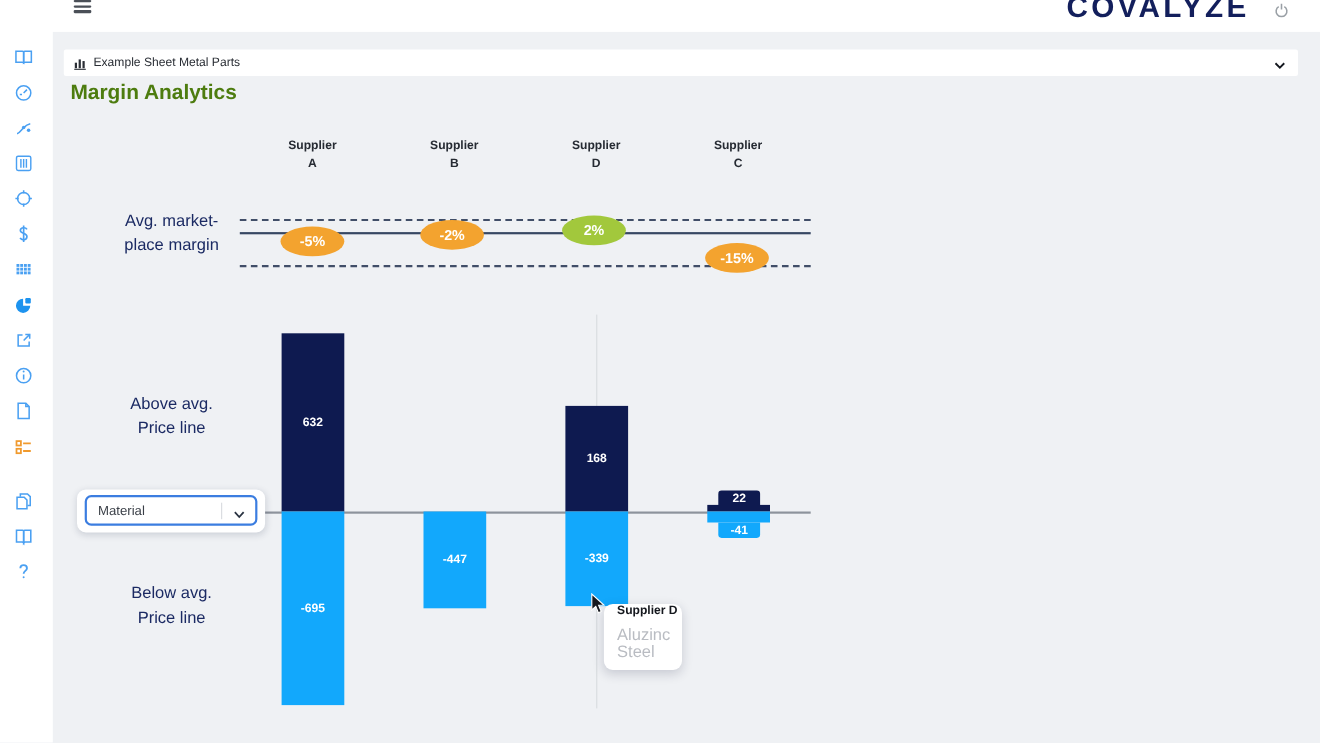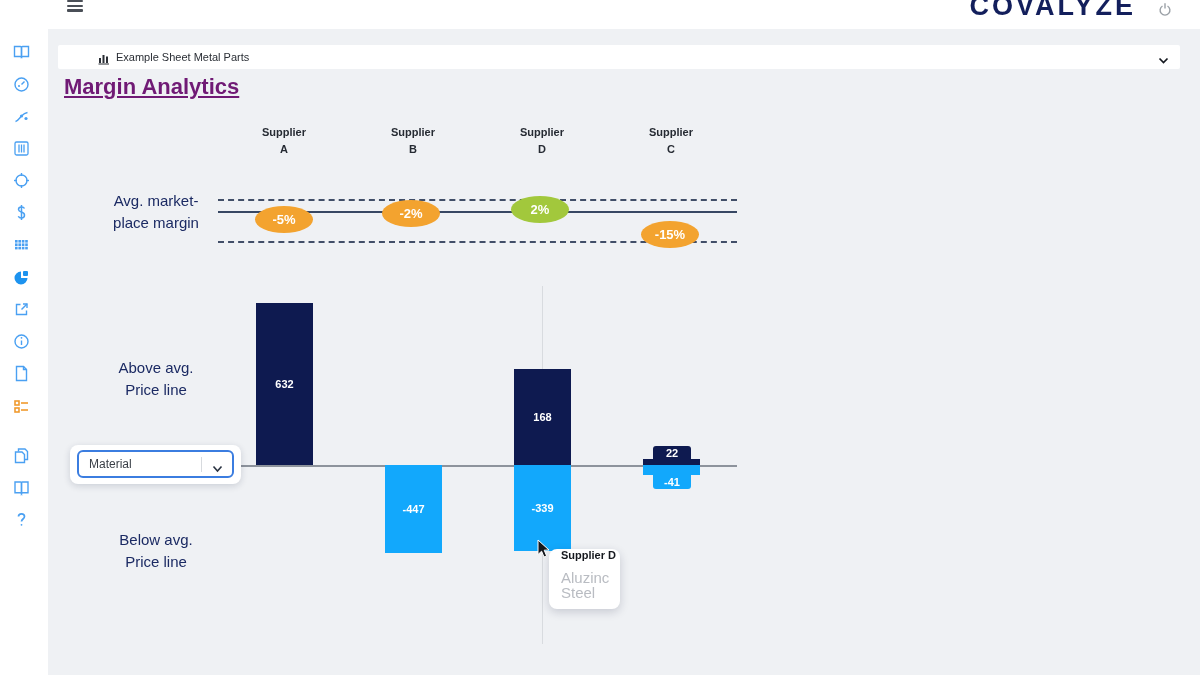--- a/index.html
+++ b/index.html
@@ -19,28 +19,28 @@
   .hamburger span { display:block; height:2.4px; background:#4a4f57; margin-top:2.2px; border-radius:1px; }
   .hamburger span:first-child { margin-top:0; }
 
   .logo-clip { position:absolute; right:64px; top:0; height:19px; overflow:hidden; }
   .logo { font-size:27px; font-weight:bold; letter-spacing:3px; color:#131f5c; line-height:27px; margin-top:-7px; }
   .power { position:absolute; right:28px; top:2px; width:14px; height:14px; color:#9aa0a6; cursor:pointer; }
   .power svg { width:100%; height:100%; }
 
   
   .report-bar { position:absolute; left:58px; top:45px; width:1122px; height:24px; background:#ffffff;
-    border-radius:2px; display:flex; align-items:center; cursor:pointer; z-index:3;padding-left:31px; }
+    border-radius:2px; display:flex; align-items:center; cursor:pointer; z-index:3; }
   .report-bar .bars-icon { width:12px; height:12px; margin:0 6px 0 9px; color:#2a2e35; }
   .report-bar .bars-icon svg { width:100%; height:100%; }
   .report-label { font-size:11px; color:#2a2e35; }
   .report-chevron { position:absolute; right:11px; top:7px; width:11px; height:11px; color:#14181f; }
   .report-chevron svg { width:100%; height:100%; }
 
-  .page-title { position:absolute; left:64px; top:74px; font-size:22px; font-weight:bold; color:#701a75;text-decoration:underline; }
+  .page-title { position:absolute; left:64px; top:74px; font-size:19px; font-weight:bold; color:#4d7c0f; }
 
   
   .col-head { position:absolute; width:90px; text-align:center; font-size:11px; font-weight:bold;
     color:#262b33; line-height:17px; top:124px; }
   .row-label { position:absolute; width:170px; text-align:center; font-size:15px; color:#1b2a63; line-height:22px; }
 
   
   .dash-line { position:absolute; left:218px; width:519px; height:0; border-top:2px dashed #414e68; }
   .solid-line { position:absolute; left:218px; width:519px; height:2px; background:#374763; }
   .pill { position:absolute; width:58px; height:27px; border-radius:50%; display:flex; align-items:center;
@@ -284,20 +284,23 @@
   <div class="pill neg" style="left:641px; top:221px">
     <span>-15%</span>
     </div>
 
   <div class="crosshair"></div>
   <div class="axis"></div>
 
   <div class="bar navy" style="left:256px; top:303px; height:162px">
     <span class="bar-val">632</span>
     </div>
+  <div class="bar blue" style="left:256px; top:465px; height:176px">
+    <span class="bar-val">-695</span>
+    </div>
 
   <div class="bar blue" style="left:385px; top:465px; height:88px">
     <span class="bar-val">-447</span>
     </div>
 
   <div class="bar navy" style="left:514px; top:369px; height:96px">
     <span class="bar-val">168</span>
     </div>
   <div class="bar blue" style="left:514px; top:465px; height:86px">
     <span class="bar-val">-339</span>

